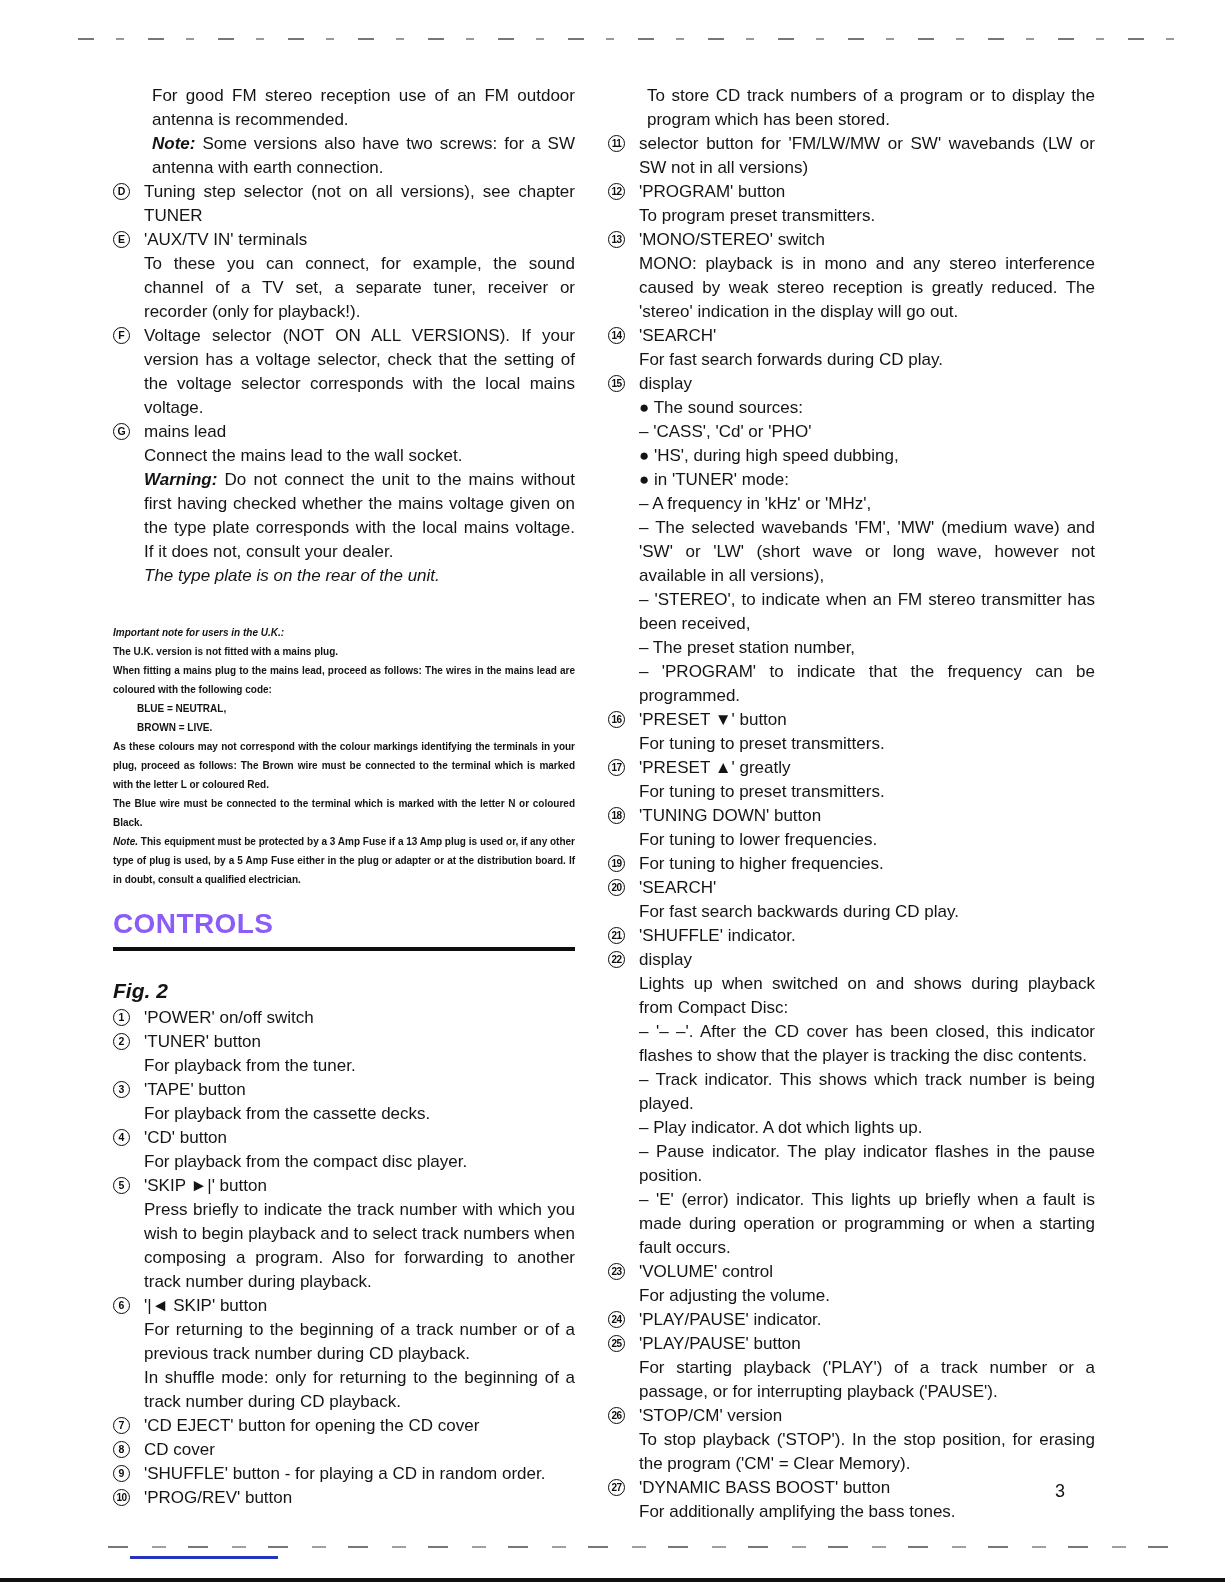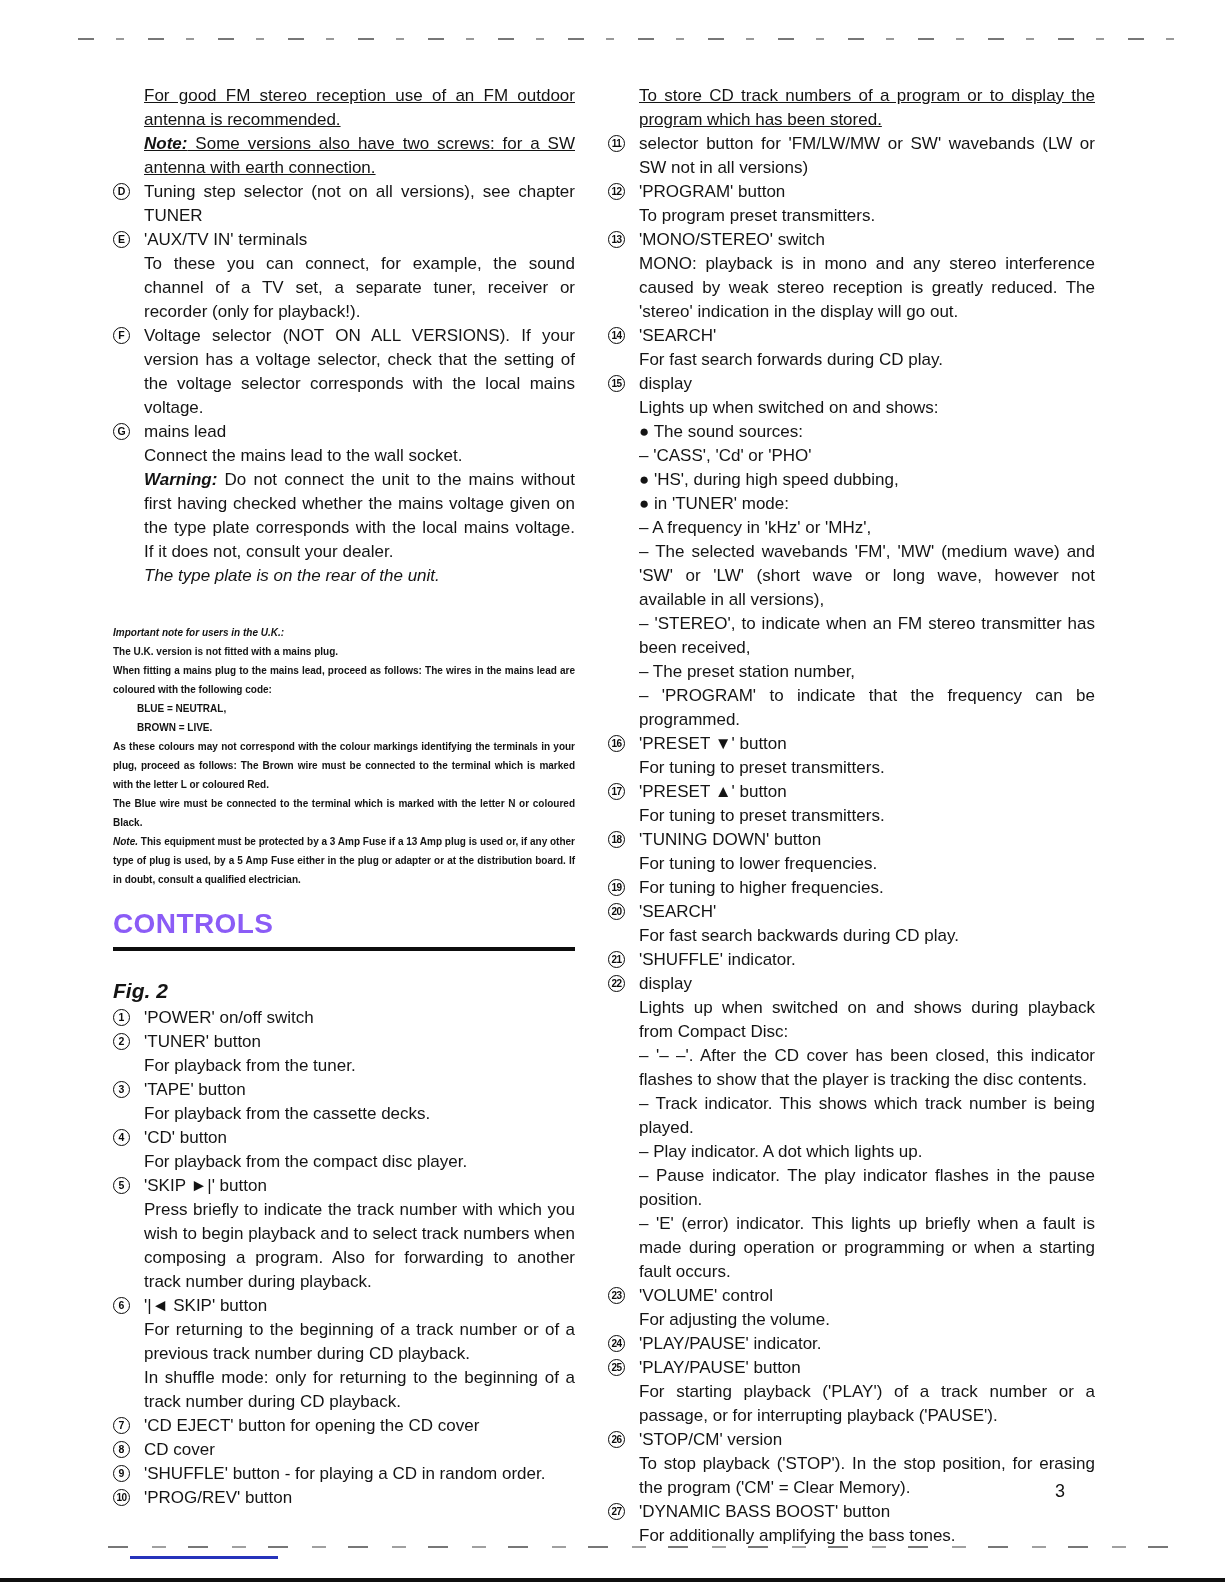--- a/index.html
+++ b/index.html
@@ -34,21 +34,21 @@
   
   .columns{
     position:absolute;top:84px;left:113px;width:982px;
     display:flex;gap:33px;
   }
   .col{font-size:17px;line-height:24px;}
   .col.left{width:462px;flex:0 0 462px;}
   .col.right{width:487px;flex:0 0 487px;}
 
   .para{text-align:justify;}
-  .para.flow{margin-left:31px;text-decoration:underline;}
+  .para.flow{margin-left:39px;}
   .bp{font-weight:700;font-style:italic;}
   .it{font-style:italic;}
 
   .item{display:flex;align-items:flex-start;}
   .marker-cell{flex:0 0 31px;width:31px;padding-top:3px;}
   .marker{
     width:17px;height:17px;box-sizing:border-box;
     border:1.5px solid #0a0a0a;border-radius:50%;
     display:flex;align-items:center;justify-content:center;
     font-size:10.5px;font-weight:700;line-height:1;
@@ -256,21 +256,20 @@
             <div class="para">'SEARCH'</div>
             <div class="para">For fast search forwards during CD play.</div>
           </div>
         </div>
         <div class="item">
           <div class="marker-cell">
             <span class="marker two">15</span>
           </div>
           <div class="item-body">
             <div class="para">display</div>
-            <div class="para">Lights up when switched on and shows:</div>
             <div class="para">● The sound sources:</div>
             <div class="para">– 'CASS', 'Cd' or 'PHO'</div>
             <div class="para">● 'HS', during high speed dubbing,</div>
             <div class="para">● in 'TUNER' mode:</div>
             <div class="para">– A frequency in 'kHz' or 'MHz',</div>
             <div class="para">– The selected wavebands 'FM', 'MW' (medium wave) and 'SW' or 'LW' (short wave or long wave, however not available in all versions),</div>
             <div class="para">– 'STEREO', to indicate when an FM stereo transmitter has been received,</div>
             <div class="para">– The preset station number,</div>
             <div class="para">– 'PROGRAM' to indicate that the frequency can be programmed.</div>
           </div>
@@ -282,21 +281,21 @@
           <div class="item-body">
             <div class="para">'PRESET ▼' button</div>
             <div class="para">For tuning to preset transmitters.</div>
           </div>
         </div>
         <div class="item">
           <div class="marker-cell">
             <span class="marker two">17</span>
           </div>
           <div class="item-body">
-            <div class="para">'PRESET ▲' button</div>
+            <div class="para">'PRESET ▲' greatly</div>
             <div class="para">For tuning to preset transmitters.</div>
           </div>
         </div>
         <div class="item">
           <div class="marker-cell">
             <span class="marker two">18</span>
           </div>
           <div class="item-body">
             <div class="para">'TUNING DOWN' button</div>
             <div class="para">For tuning to lower frequencies.</div>

